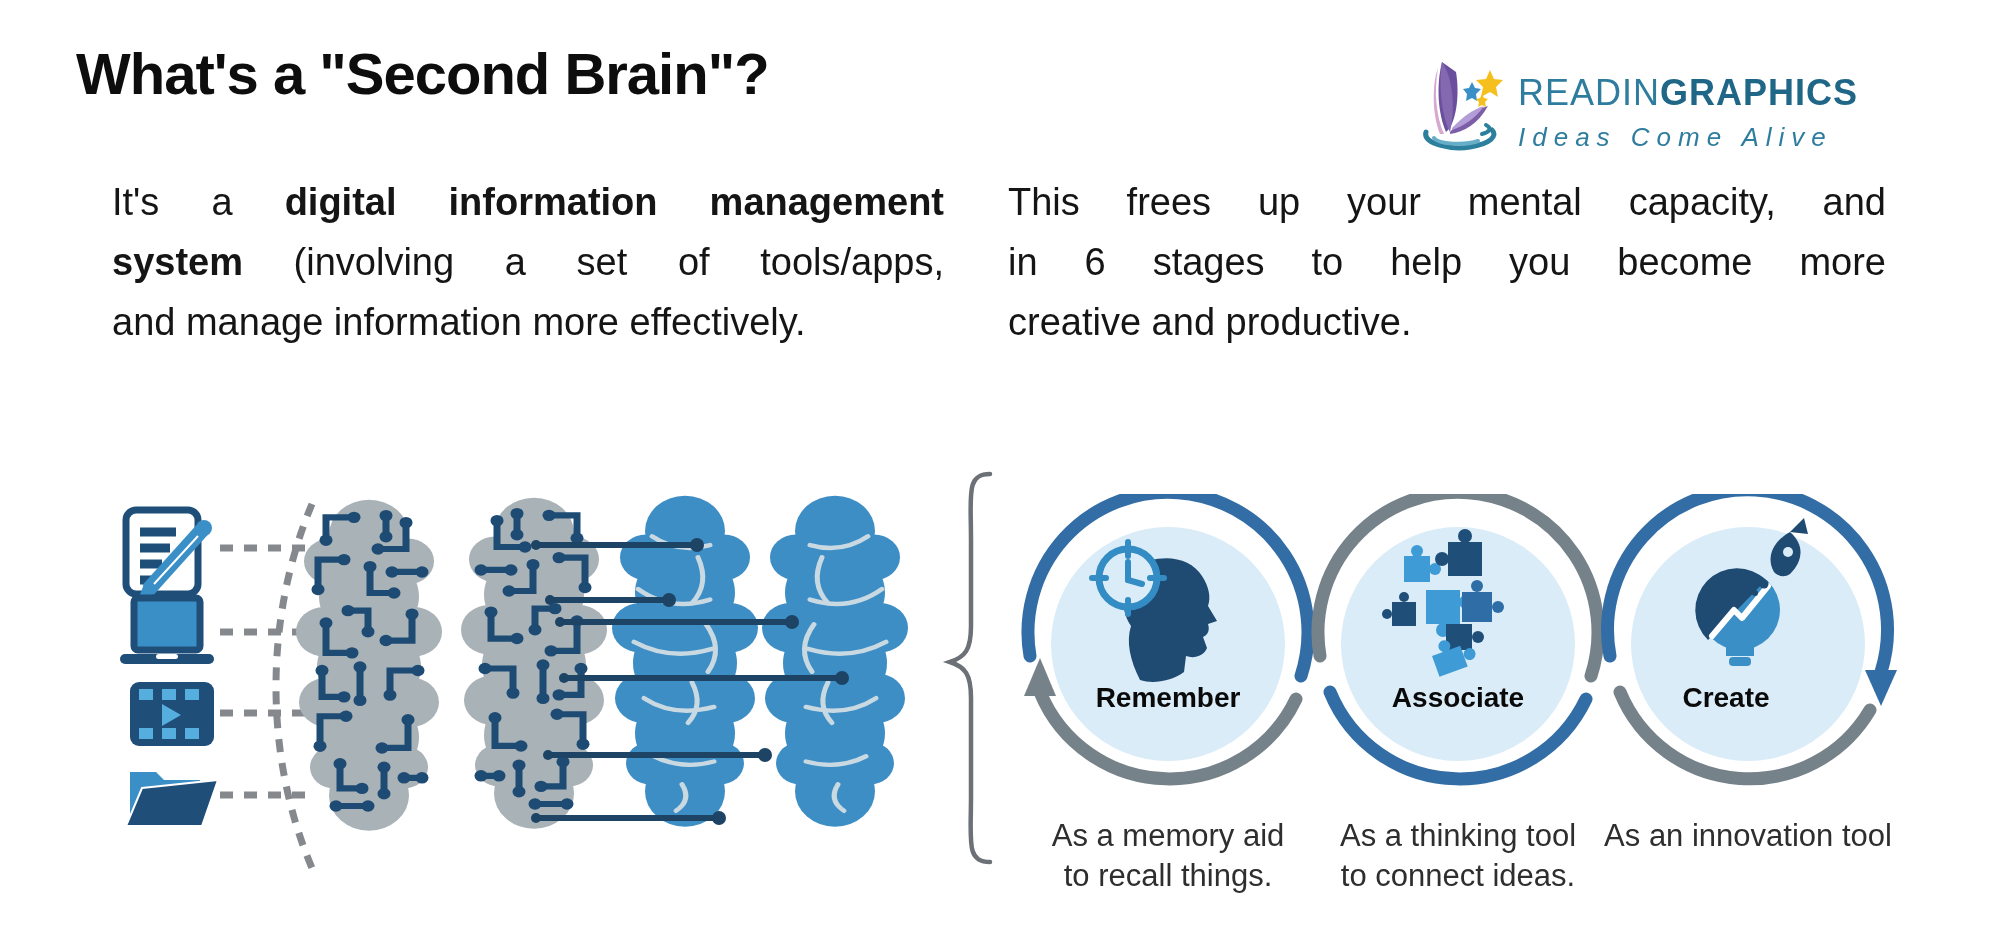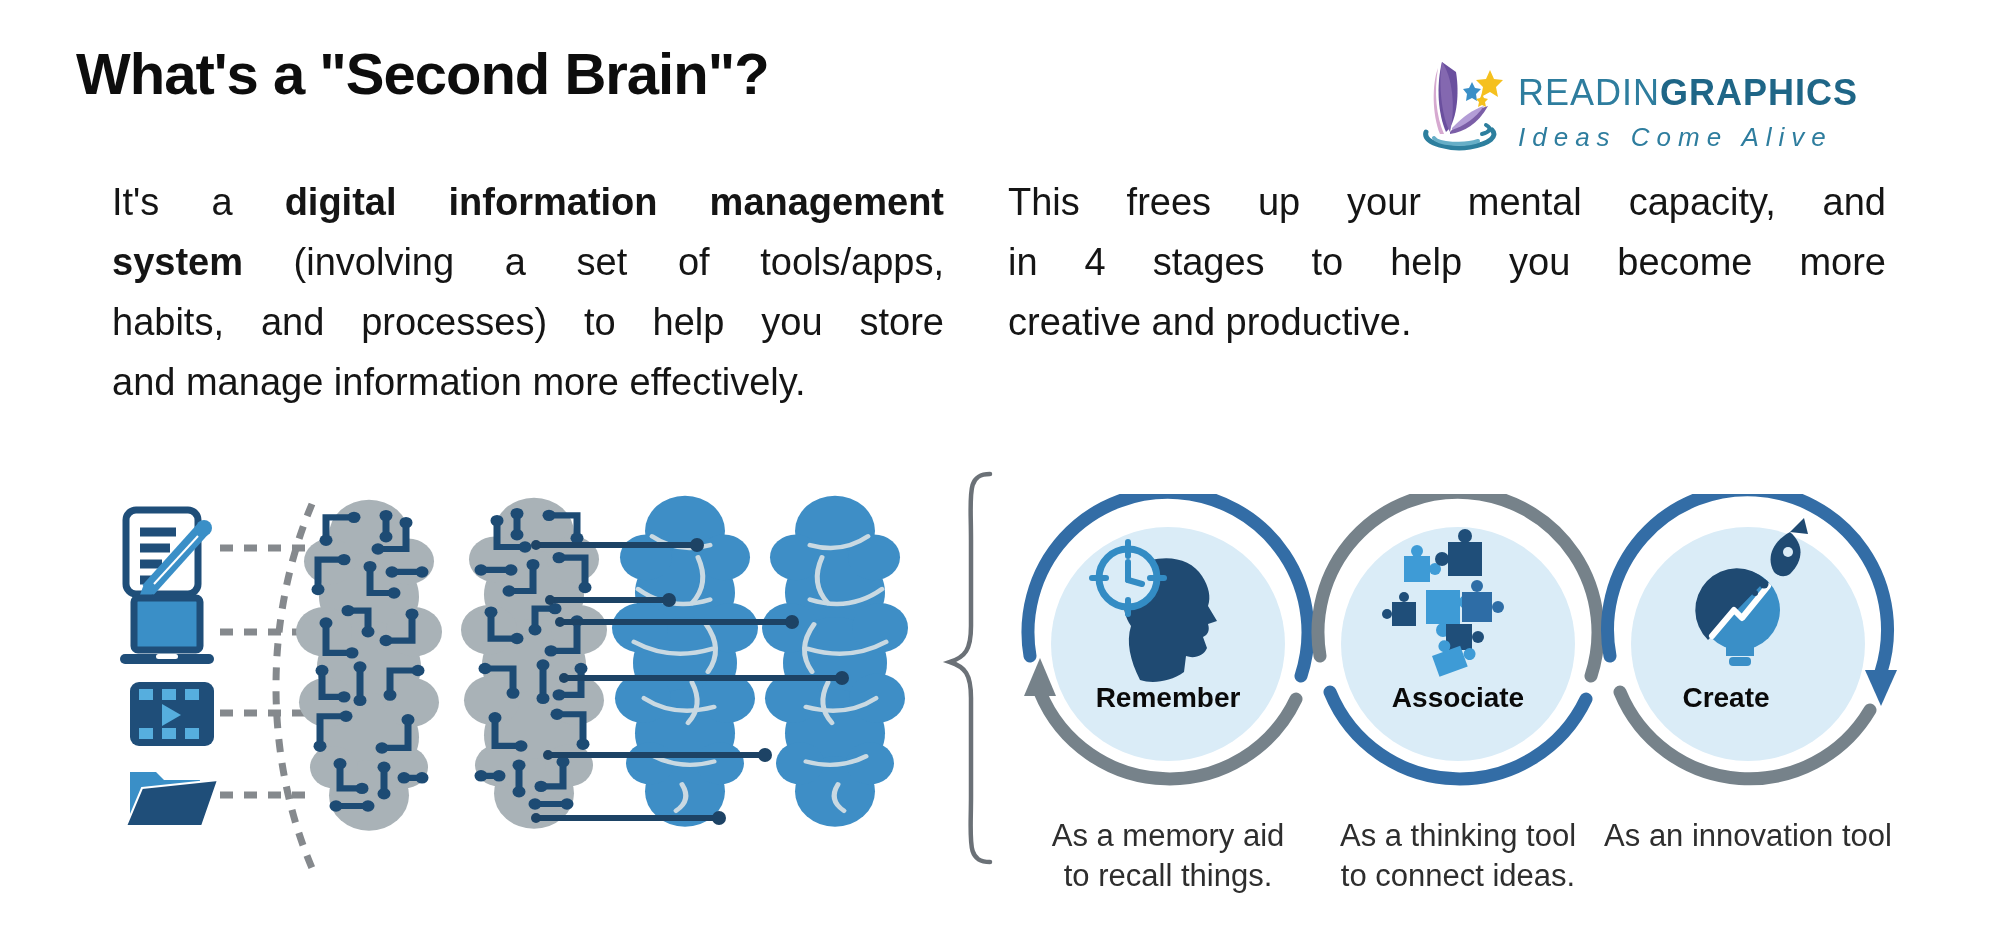--- a/index.html
+++ b/index.html
@@ -65,27 +65,26 @@
   </svg>
   <div class="logo-text">
     <div class="brand"><span>READIN</span><b>GRAPHICS</b></div>
     <div class="tagline">Ideas Come Alive</div>
   </div>
 </div>
 
 <div class="para para-left">
   <div class="jline"><span>It's a </span><b>digital information management</b></div>
   <div class="jline"><b>system</b><span> (involving a set of tools/apps,</span></div>
-  <div class="jline"><span>habits, and processes) to help you store</span></div>
   <div class="jline last"><span>and manage information more effectively.</span></div>
 </div>
 
 <div class="para para-right">
   <div class="jline"><span>This frees up your mental capacity, and</span></div>
-  <div class="jline"><span>in 4 stages to help you become more</span></div>
+  <div class="jline"><span>in 6 stages to help you become more</span></div>
   <div class="jline last"><span>creative and productive.</span></div>
 </div>
 
 <svg class="brain-illo" width="800" height="400" viewBox="0 0 800 400">
   <defs>
     <g id="lobe">
       <circle cx="75" cy="42" r="40"></circle>
         <circle cx="75" cy="112" r="50"></circle>
         <circle cx="75" cy="192" r="52"></circle>
       <circle cx="75" cy="272" r="50"></circle>

